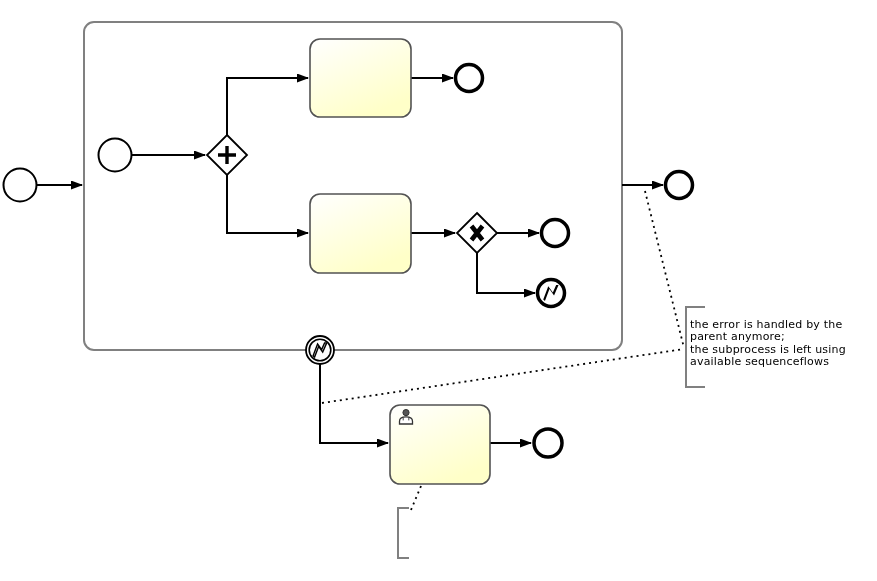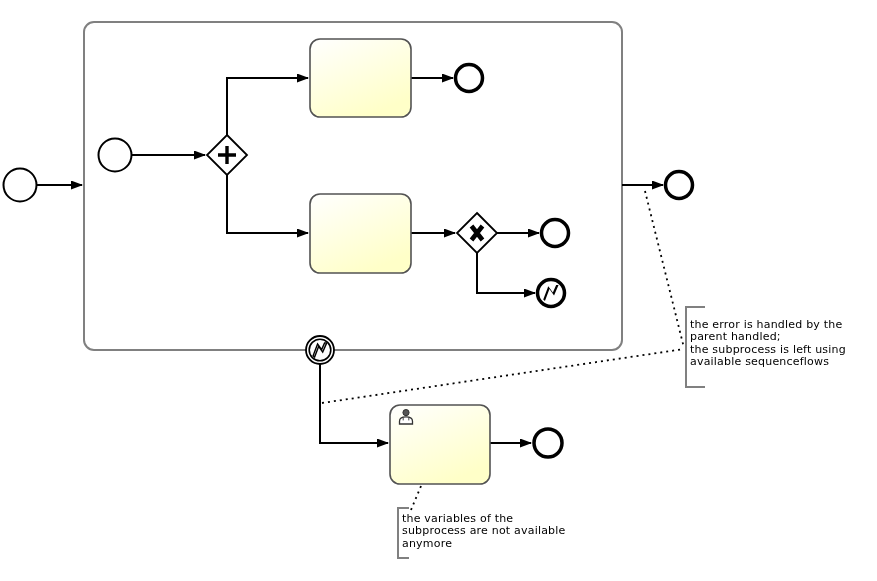--- a/index.html
+++ b/index.html
@@ -105,23 +105,18 @@
         <circle cx="8" cy="4.6" r="3.1" fill="#555555" stroke="#333333" stroke-width="1"></circle>
         <path d="M 5.2,9.4 L 5.2,12.4 M 10.8,9.4 L 10.8,12.4" stroke="#333333" stroke-width="0.9" fill="none"></path>
       </g>
     </g>
 
     <circle cx="548" cy="443" r="14" fill="#ffffff" stroke="#000000" stroke-width="3.5"></circle>
   </svg>
 
   <div class="note" style="left:690px; top:319px;">
     <div>the error is handled by the</div>
-    <div>parent handled;</div>
+    <div>parent anymore;</div>
     <div>the subprocess is left using</div>
     <div>available sequenceflows</div>
   </div>
 
-  <div class="note" style="left:402px; top:513px;">
-    <div>the variables of the</div>
-    <div>subprocess are not available</div>
-    <div>anymore</div>
-  </div>
 </div>
 
 </body></html>

